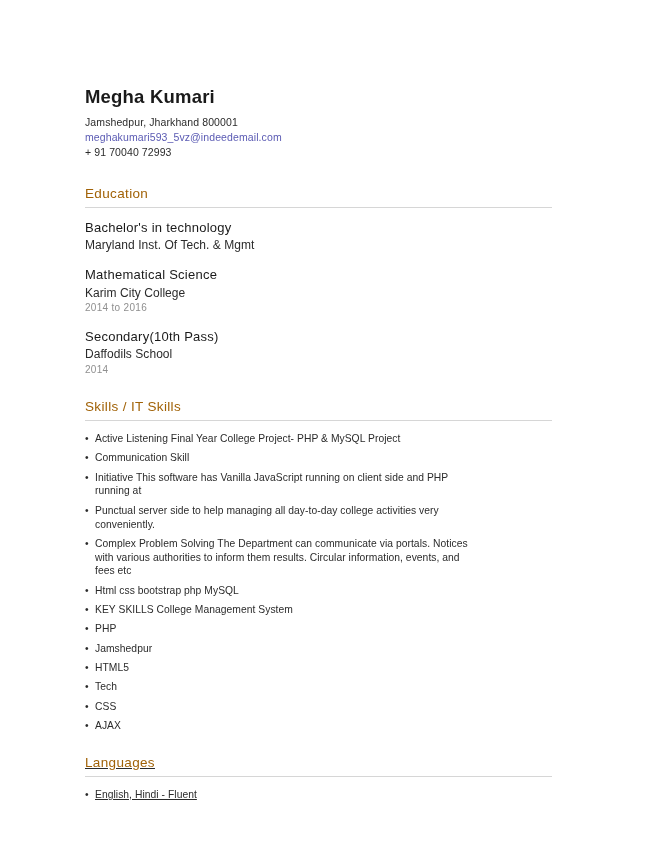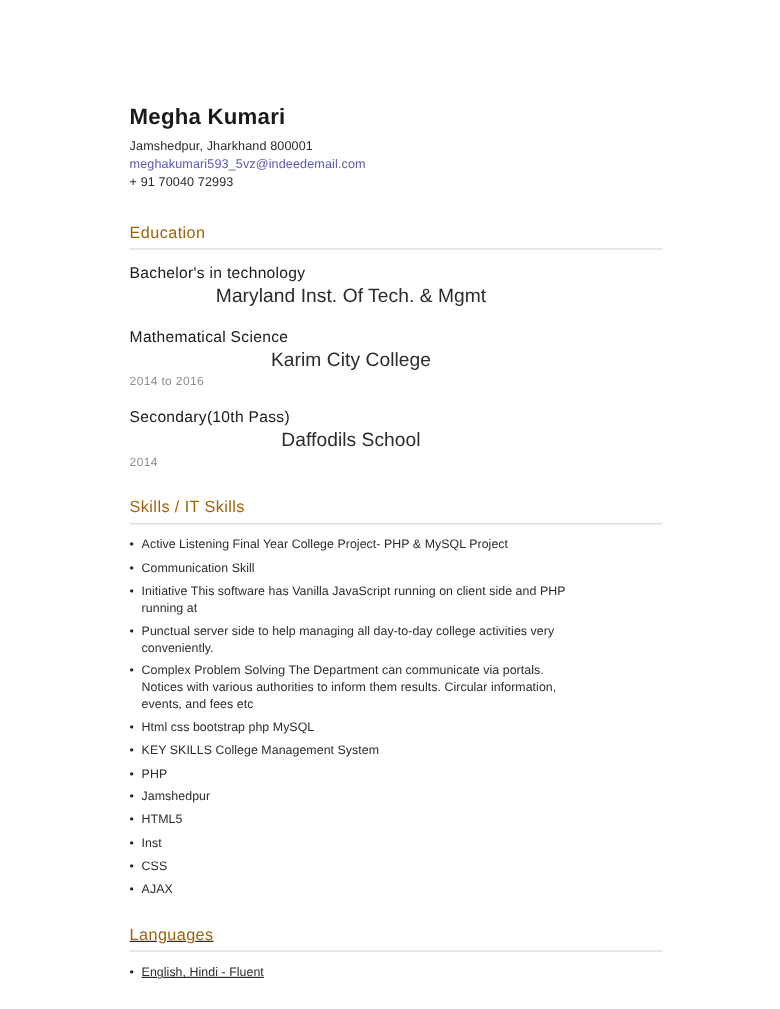--- a/index.html
+++ b/index.html
@@ -14,21 +14,21 @@
     font-family: "Liberation Sans", sans-serif;
     color: #2b2b2b;
     -webkit-font-smoothing: antialiased;
   }
   .page {
     position: relative;
     width: 552px;
     height: 841px;
     background: #ffffff;
     box-sizing: border-box;
-    padding: 86px 75px 0 108px;
+    padding: 86px 75px 0 85px;
     overflow: hidden;
   }
 
   
   .header { margin: 0 0 26px 0; }
   .full-name {
     font-size: 18.5px;
     font-weight: bold;
     line-height: 1.18;
     letter-spacing: 0.2px;
@@ -69,25 +69,24 @@
   .edu-item:last-child { margin-bottom: 0; }
   .edu-degree {
     font-size: 13px;
     font-weight: normal;
     color: #1a1a1a;
     letter-spacing: 0.25px;
     line-height: 1.33;
     margin: 0 0 1px 0;
   }
   .edu-school {
-    font-size: 16px;
+    font-size: 12px;
     color: #2b2b2b;
     line-height: 1.36;
     letter-spacing: 0.05px;
-    text-align: center;
   }
   .edu-dates {
     font-size: 10px;
     color: #8f8f8f;
     line-height: 1.42;
     letter-spacing: 0.3px;
   }
 
   
   .bullet-list {
@@ -188,21 +187,21 @@
         <li>
           <span class="bullet-dot">•</span>
           <span class="bullet-text">Jamshedpur</span>
         </li>
         <li>
           <span class="bullet-dot">•</span>
           <span class="bullet-text">HTML5</span>
         </li>
         <li>
           <span class="bullet-dot">•</span>
-          <span class="bullet-text">Inst</span>
+          <span class="bullet-text">Tech</span>
         </li>
         <li>
           <span class="bullet-dot">•</span>
           <span class="bullet-text">CSS</span>
         </li>
         <li>
           <span class="bullet-dot">•</span>
           <span class="bullet-text">AJAX</span>
         </li>
       </ul>

